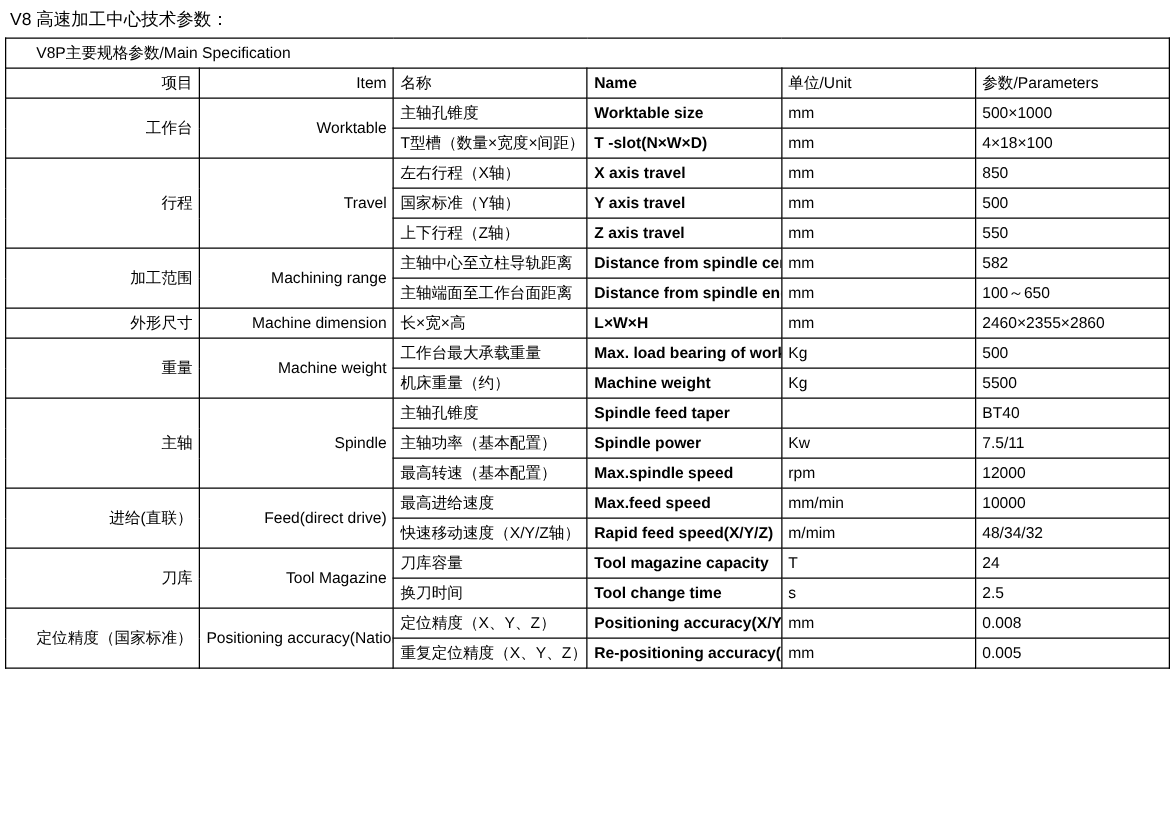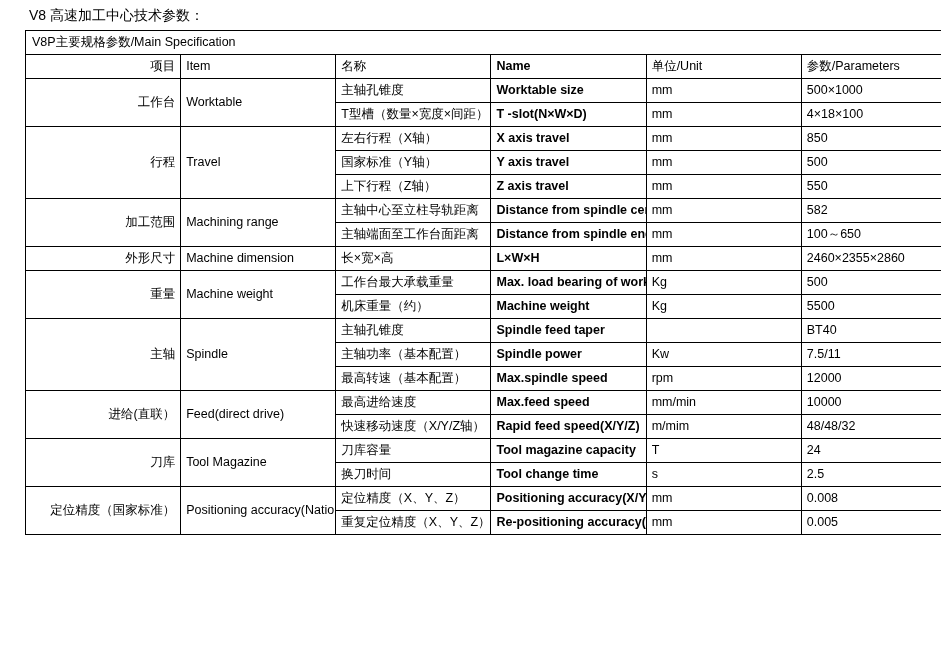--- a/index.html
+++ b/index.html
@@ -12,21 +12,20 @@
     height: 653px;
     font-family: "Liberation Sans", sans-serif;
     color: #000000;
     font-size: 13px;
   }
   .page {
     position: relative;
     width: 867px;
     height: 653px;
     box-sizing: border-box;
-    margin-left: 21px;
   }
   .doc-title {
     padding: 6px 0 6px 8px;
     font-size: 14px;
     line-height: 18px;
     color: #000;
   }
   table.spec {
     border-collapse: collapse;
     table-layout: fixed;
@@ -37,32 +36,32 @@
   table.spec td {
     border: 1px solid #000;
     padding: 4px 5px;
     font-size: 12.5px;
     line-height: 15px;
     vertical-align: middle;
     overflow: hidden;
     white-space: nowrap;
   }
   td.c-group-cn { width: 122px; text-align: right; }
-  td.c-group-en { width: 226px; }
+  td.c-group-en { width: 226px; text-align: right; }
   td.c-name-cn  { width: 152px; }
   td.c-name-en  { width: 252px; font-weight: bold; }
   td.c-unit     { width: 62px; }
   td.c-param    { width: 112px; }
 
   tr.header-row td {
     font-size: 12.5px;
   }
   tr.subtitle-row td {
     font-size: 12.5px;
-    padding-left: 6px;
+    padding-left: 24px;
   }
 </style>
 </head>
 <body>
 
 <div class="page">
 
   <div class="doc-title">V8 高速加工中心技术参数：</div>
 
   <table class="spec">
@@ -173,21 +172,21 @@
           <td class="c-group-en" rowspan="2">Feed(direct drive)</td>
           <td class="c-name-cn">最高进给速度</td>
           <td class="c-name-en">Max.feed speed</td>
           <td class="c-unit">mm/min</td>
           <td class="c-param">10000</td>
         </tr>
         <tr>
           <td class="c-name-cn">快速移动速度（X/Y/Z轴）</td>
           <td class="c-name-en">Rapid feed speed(X/Y/Z)</td>
           <td class="c-unit">m/mim</td>
-          <td class="c-param">48/48/32</td>
+          <td class="c-param">48/34/32</td>
         </tr>
         <tr>
           <td class="c-group-cn" rowspan="2">刀库</td>
           <td class="c-group-en" rowspan="2">Tool Magazine</td>
           <td class="c-name-cn">刀库容量</td>
           <td class="c-name-en">Tool magazine capacity</td>
           <td class="c-unit">T</td>
           <td class="c-param">24</td>
         </tr>
         <tr>

